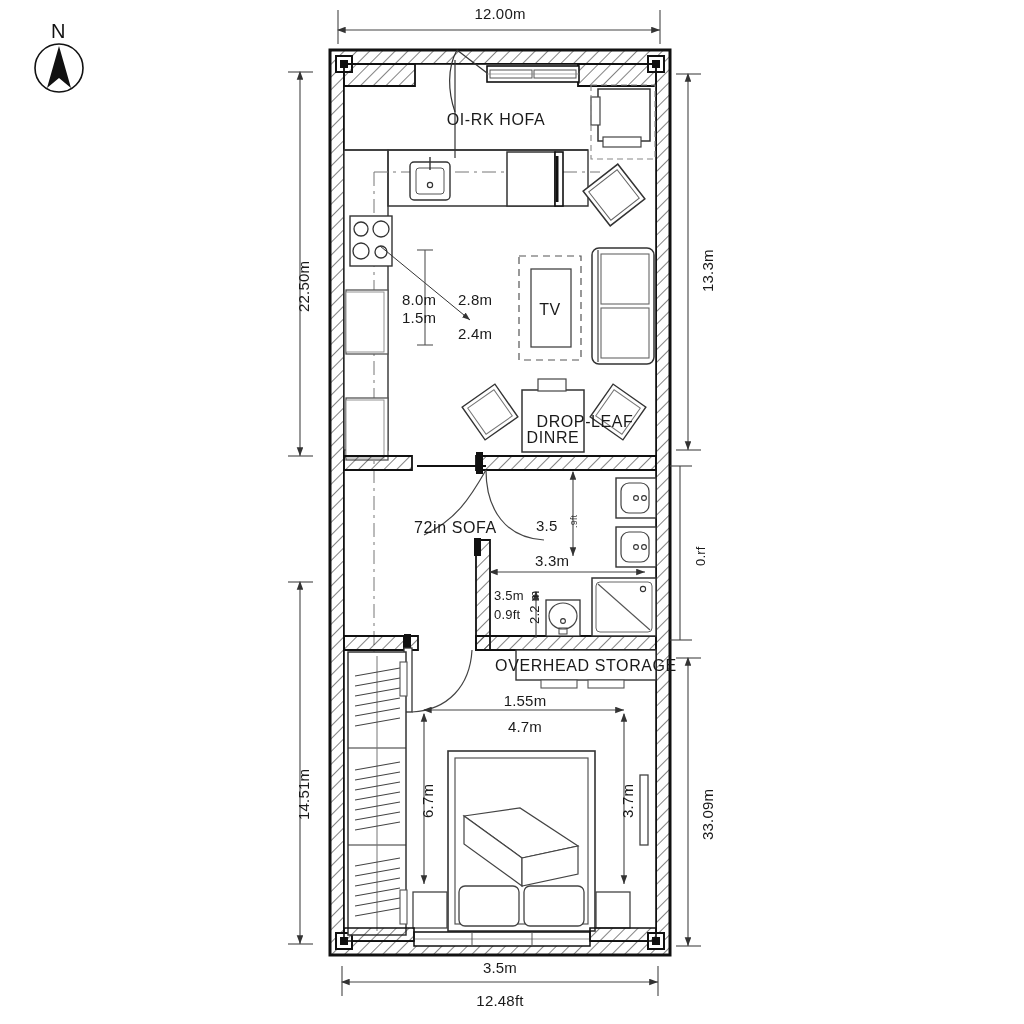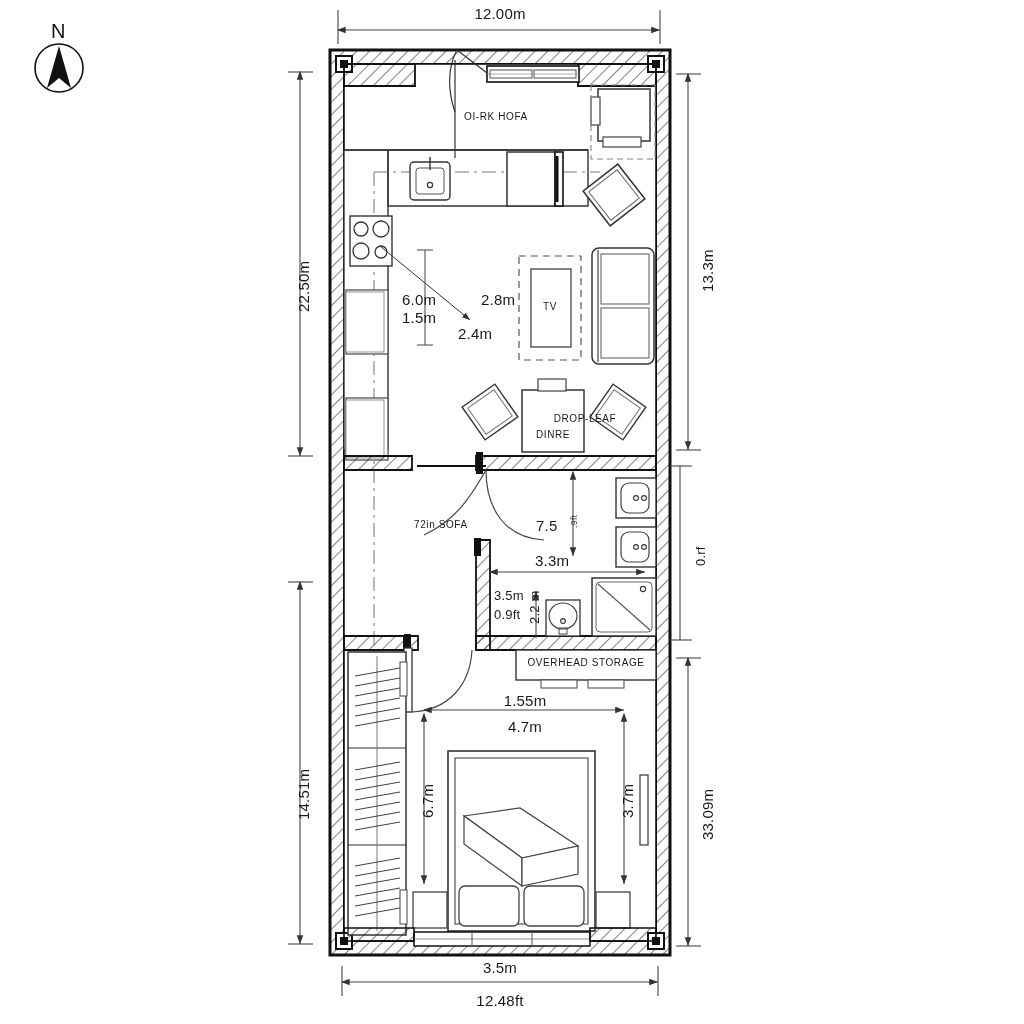--- a/index.html
+++ b/index.html
@@ -29,21 +29,21 @@
     position: absolute;
     font-family: "Liberation Sans", sans-serif;
     font-size: 13px;
     color: #1a1a1a;
     white-space: nowrap;
     line-height: 1.05;
     letter-spacing: 0.2px;
   }
   .lbl.dim { font-size: 15px; }
   .lbl.dimsm { font-size: 13px; }
-  .lbl.room { font-size: 10px; letter-spacing: 0.6px; }
+  .lbl.room { font-size: 16px; letter-spacing: 0.6px; }
   .lbl.tiny { font-size: 9px; color: #3a3a3a; }
   .rot90 { transform: rotate(-90deg); transform-origin: left top; }
   .ctr { transform: translateX(-50%); }
   .compass-letter {
     position: absolute;
     font-size: 20px;
     font-family: "Liberation Sans", sans-serif;
     color: #111;
   }
 </style>
@@ -405,33 +405,33 @@
 
   <div class="lbl dim rot90" style="left:700px; top:292px;">13.3m</div>
 
   <div class="lbl dimsm rot90" style="left:694px; top:566px;">0.rf</div>
 
   <div class="lbl dim rot90" style="left:700px; top:840px;">33.09m</div>
 
   <div class="lbl dim ctr" style="left:500px; top:960px;">3.5m</div>
   <div class="lbl dim ctr" style="left:500px; top:993px;">12.48ft</div>
 
-  <div class="lbl dim" style="left:402px; top:292px;">6.0m</div>
+  <div class="lbl dim" style="left:402px; top:292px;">8.0m</div>
   <div class="lbl dim" style="left:402px; top:310px;">1.5m</div>
-  <div class="lbl dim" style="left:458px; top:292px;margin-left:23px;">2.8m</div>
+  <div class="lbl dim" style="left:458px; top:292px;">2.8m</div>
   <div class="lbl dim" style="left:458px; top:326px;">2.4m</div>
 
   <div class="lbl room ctr" style="left:550px; top:302px;">TV</div>
 
   <div class="lbl room ctr" style="left:553px; top:414px;margin-left:32px;">DROP-LEAF</div>
   <div class="lbl room ctr" style="left:553px; top:430px;">DINRE</div>
 
   <div class="lbl room" style="left:414px; top:520px;">72in SOFA</div>
 
-  <div class="lbl dim" style="left:536px; top:518px;">7.5</div>
+  <div class="lbl dim" style="left:536px; top:518px;">3.5</div>
   <div class="lbl tiny rot90" style="left:570px; top:528px;">.9ft</div>
   <div class="lbl dim" style="left:535px; top:553px;">3.3m</div>
   <div class="lbl dimsm" style="left:494px; top:589px;">3.5m</div>
   <div class="lbl dimsm" style="left:494px; top:608px;">0.9ft</div>
   <div class="lbl dimsm rot90" style="left:528px; top:624px;">2.2 m</div>
 
   <div class="lbl room ctr" style="left:586px; top:658px;">OVERHEAD STORAGE</div>
 
   <div class="lbl dim ctr" style="left:525px; top:693px;">1.55m</div>
   <div class="lbl dim ctr" style="left:525px; top:719px;">4.7m</div>

